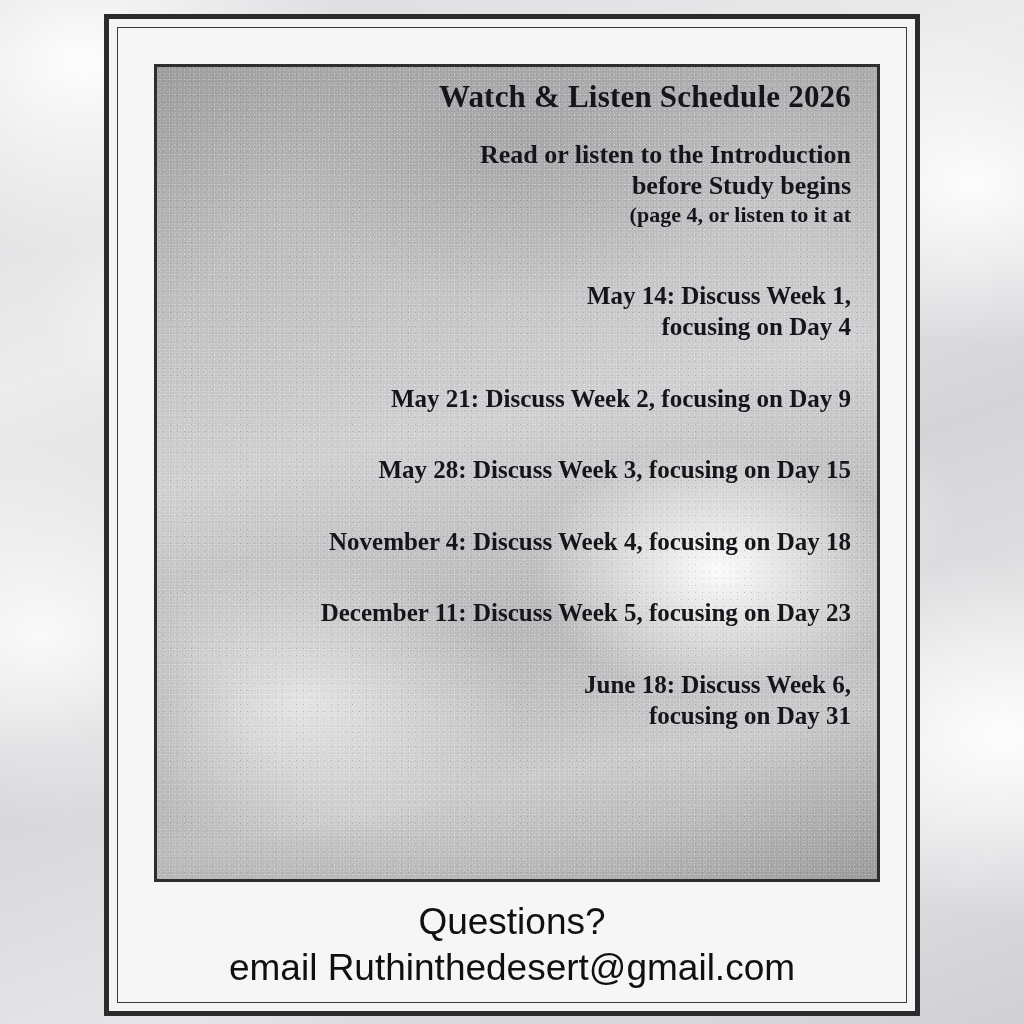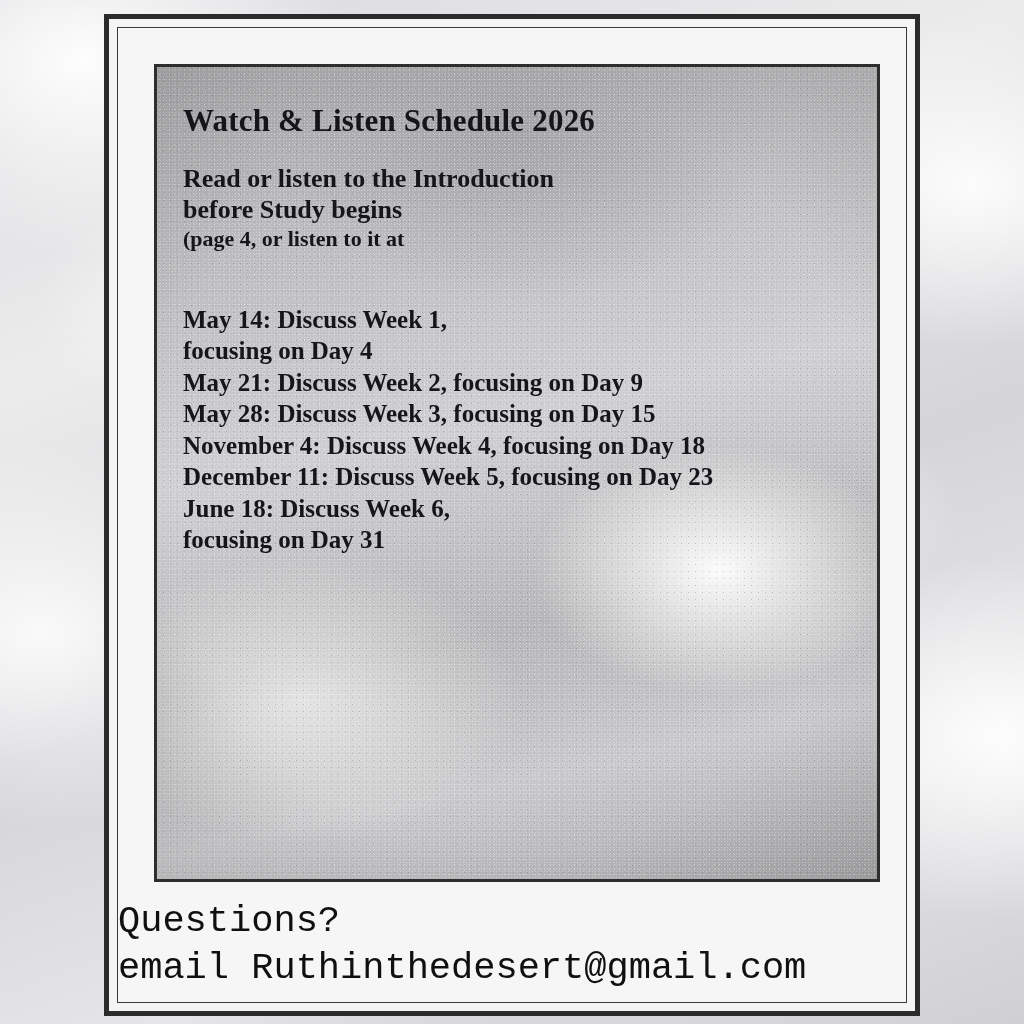--- a/index.html
+++ b/index.html
@@ -89,22 +89,22 @@
   .photo .vignette {
     position: absolute;
     inset: 0;
     background: radial-gradient(ellipse 90% 85% at 50% 50%, rgba(0,0,0,0) 55%, rgba(0,0,0,0.14) 100%);
     pointer-events: none;
   }
 
   .photo-content {
     position: relative;
     z-index: 3;
-    padding: 28px 26px 0 26px;
-    text-align: left;
+    padding: 4px 26px 0 26px;
+    text-align: right;
     color: #16161a;
   }
 
   .doc-title {
     font-family: "Liberation Serif", serif;
     font-weight: bold;
     font-size: 31px;
     letter-spacing: 0.2px;
     line-height: 1.15;
     margin: 8px 0 0 0;
@@ -120,31 +120,31 @@
   }
   .intro .l1, .intro .l2 { font-weight: bold; }
   .intro .l3, .intro .l4 { font-weight: bold; font-size: 22px; }
 
   .entry {
     font-weight: bold;
     font-size: 25px;
     line-height: 1.26;
   }
   .entry.first { margin-top: 51px; }
-  .entry.gap   { }
+  .entry.gap   { margin-top: 40px; }
 
   
   .footer {
     position: absolute;
     left: 0;
     right: 0;
     top: 872px;
-    text-align: left;
+    text-align: center;
     color: #101013;
-    font-family: Liberation Mono, monospace;
+    font-family: Liberation Sans, sans-serif;
   }
   .footer .q {
     font-size: 37px;
     line-height: 1.18;
   }
   .footer .email {
     font-size: 37px;
     line-height: 1.2;
     margin-top: 2px;
   }

